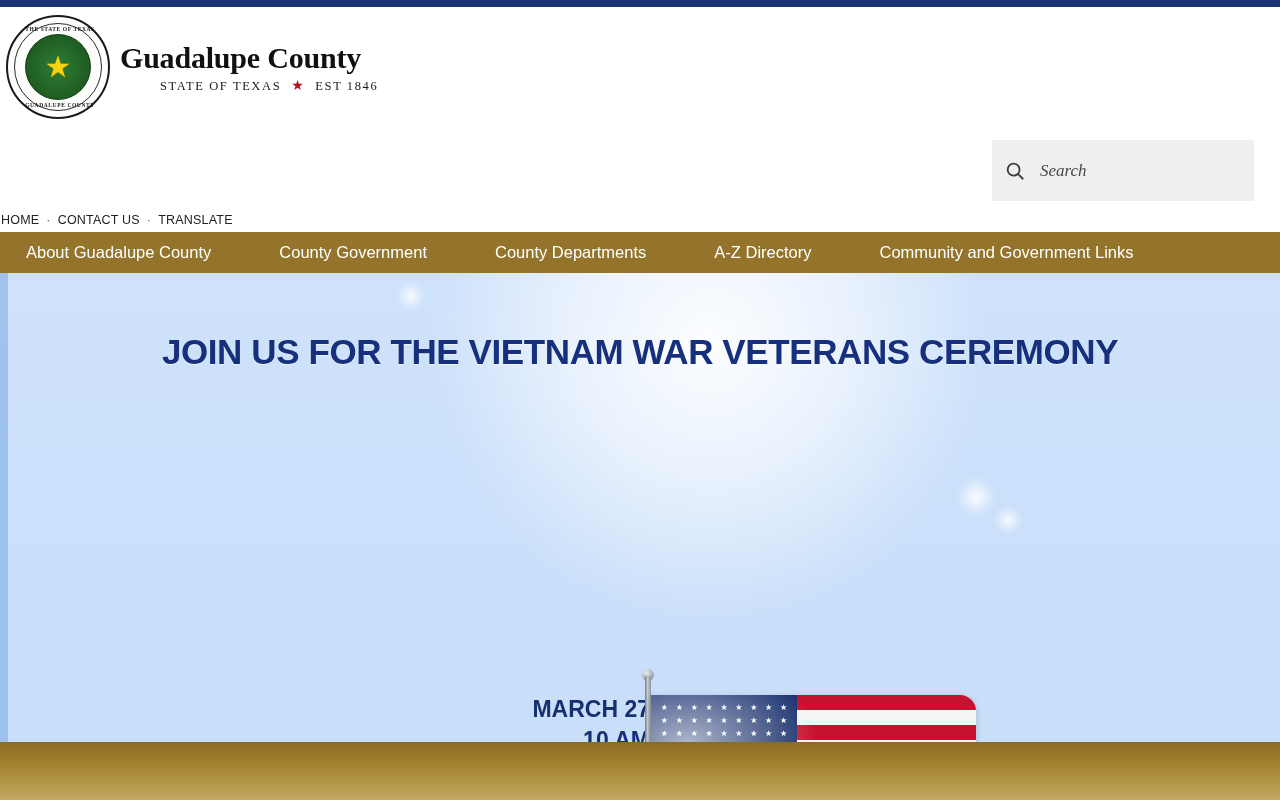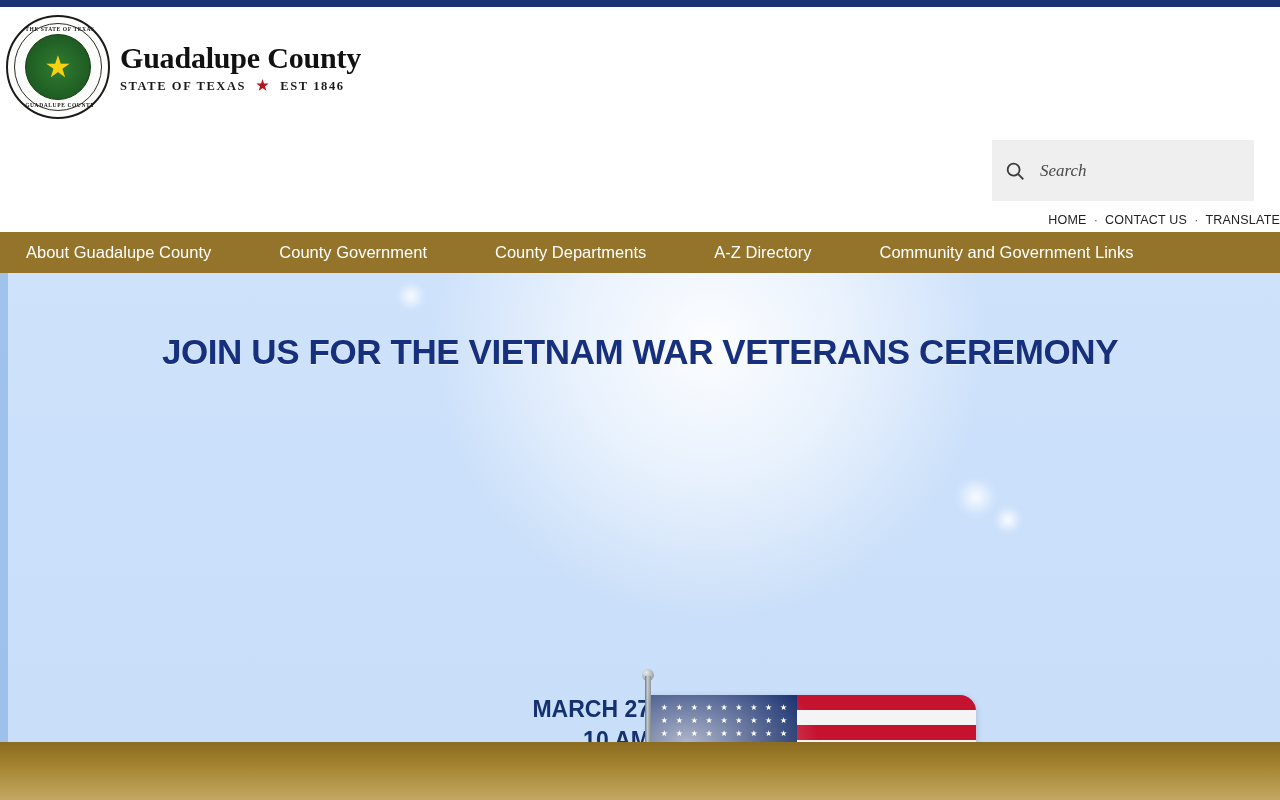--- a/index.html
+++ b/index.html
@@ -81,23 +81,24 @@
     font-weight: bold;
     color: #111111;
     letter-spacing: -0.2px;
     line-height: 34px;
   }
   .wordmark .line2 {
     display: flex; align-items: center;
     margin-top: 4px;
     font-family: "Liberation Serif", serif;
     font-size: 12.5px;
-    font-weight: bold;
+    font-weight: normal;
     letter-spacing: 1.6px;
     color: #1a1a1a;
+    margin-left: 40px;
   }
   .wordmark .line2 .redstar {
     color: #b3131b;
     font-size: 14px;
     margin: 0 10px;
     line-height: 12px;
   }
 
   
   .search-wrap {
@@ -121,21 +122,21 @@
     font-size: 17px;
     color: #3a3a3a;
   }
   .search-input::placeholder { color: #4a4a4a; opacity: 1; }
 
   
   .util-row {
     position: absolute;
     top: 208px; left: 0;
     width: 1280px; height: 24px;
-    display: flex; align-items: center; justify-content: flex-end;
+    display: flex; align-items: center; 
     padding-right: 0px;
     font-size: 12.5px;
     color: #222;
     letter-spacing: 0.2px;
   }
   .util-row a {
     color: #222; text-decoration: none;
     padding: 0 1px;
   }
   .util-row .sep { color: #555; padding: 0 6px; }

